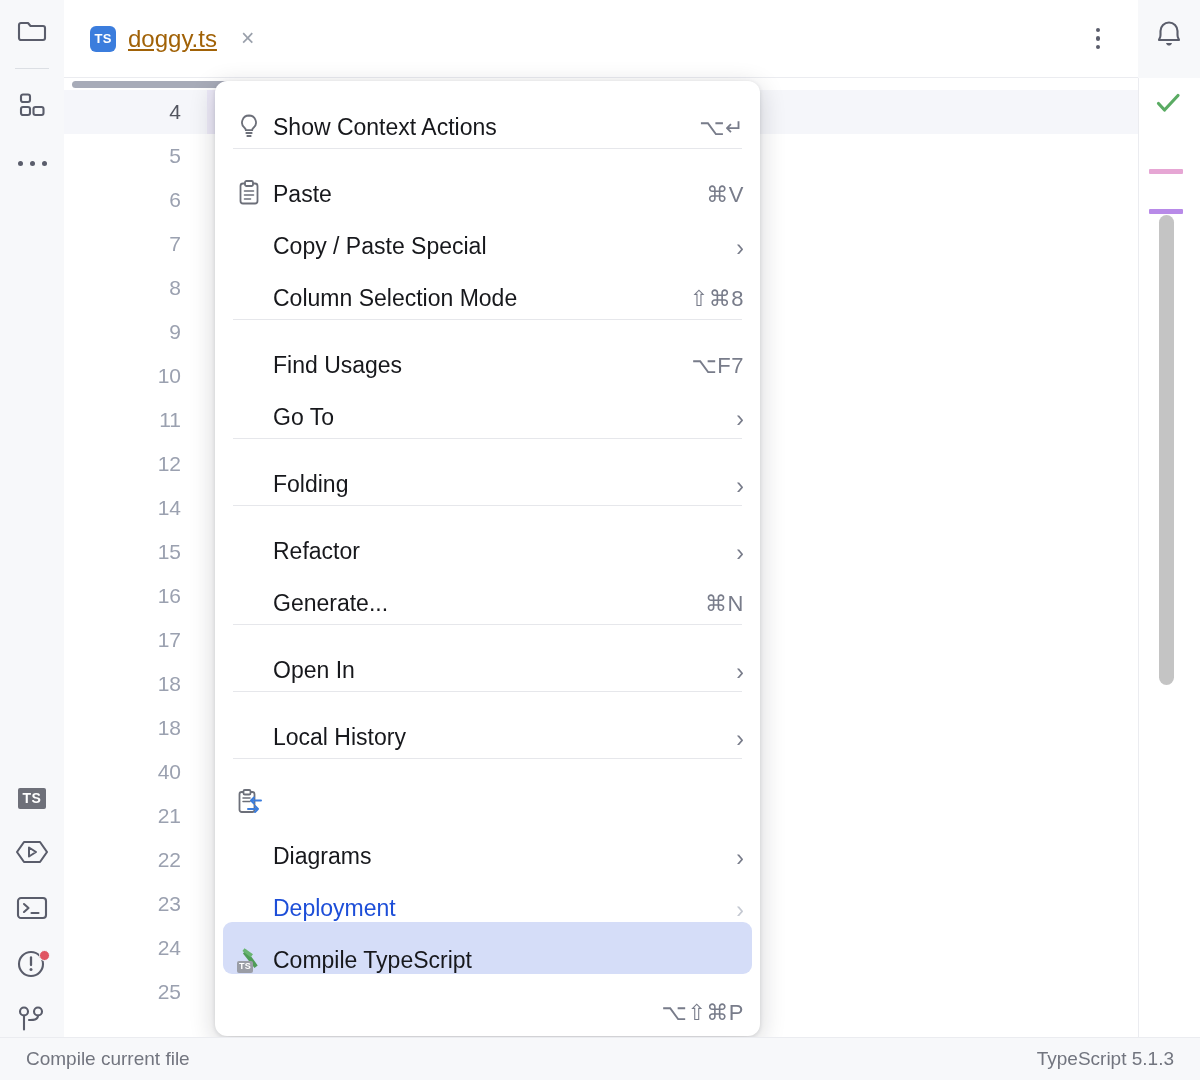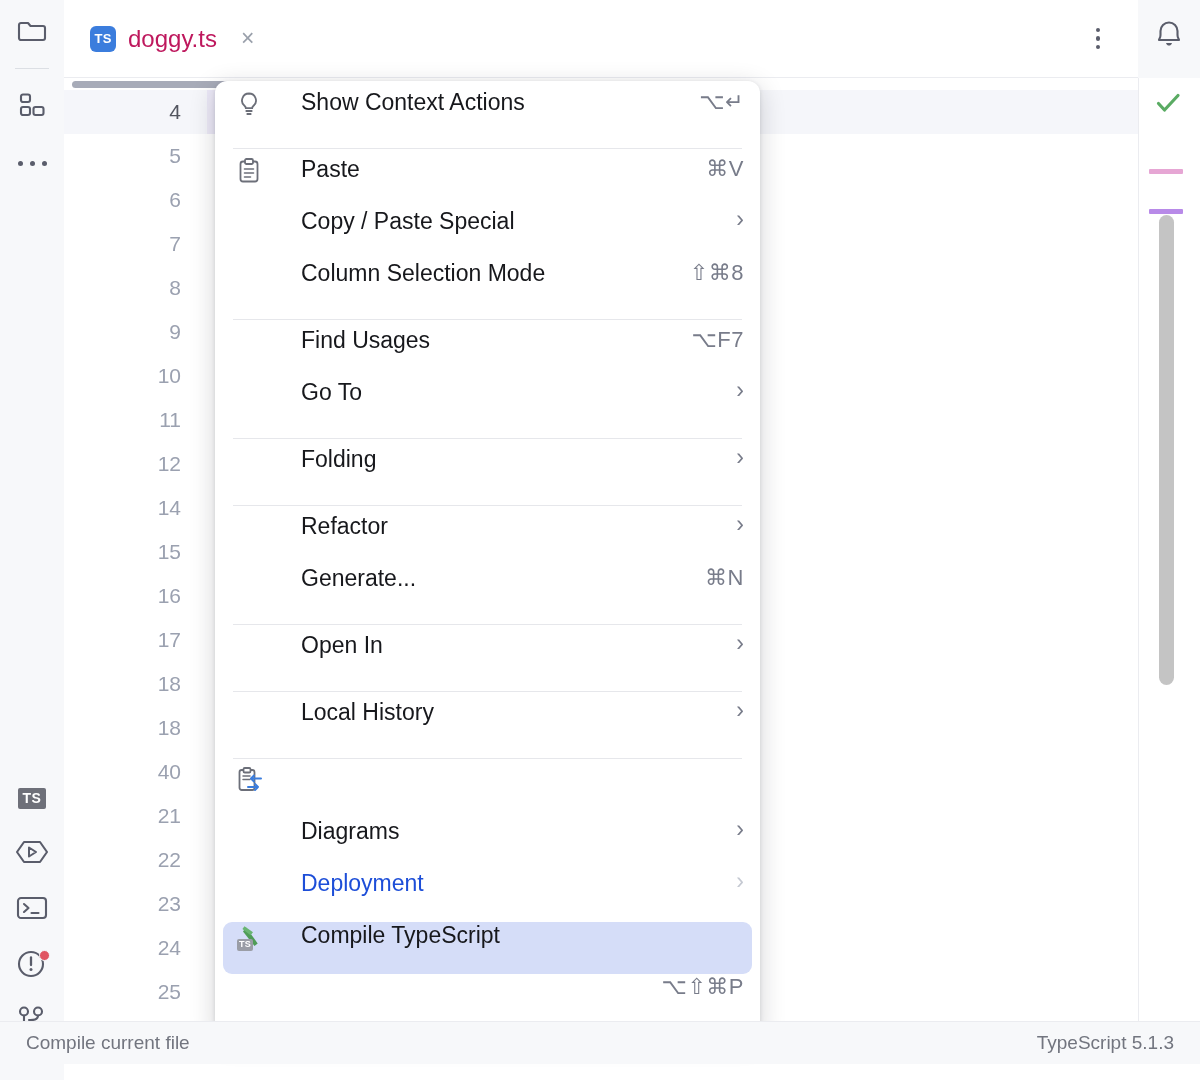--- a/index.html
+++ b/index.html
@@ -66,21 +66,21 @@
   .tab {
     display: flex; align-items: center; gap: 12px;
     height: 78px; padding: 0 16px 0 26px;
   }
   .tab-ts-icon {
     width: 26px; height: 26px; border-radius: 6px;
     background: #3b7ddd; color: #fff;
     display: flex; align-items: center; justify-content: center;
     font-size: 13px; font-weight: bold; letter-spacing: 0.3px;
   }
-  .tab-label { font-size: 24px; color: #be185d; }
+  .tab-label { font-size: 24px; color: #a16207; text-decoration: underline; }
   .tab-close {
     margin-left: 12px; color: #9aa0ab; font-size: 23px; line-height: 1;
     font-family: "Liberation Sans", sans-serif;
   }
   .tabbar-right {
     margin-left: auto; display: flex; align-items: center; padding-right: 24px;
   }
   .kebab {
     display: flex; flex-direction: column; gap: 4px; align-items: center;
     padding: 10px 14px;
@@ -145,46 +145,45 @@
   .marker {
     position: absolute; left: 10px; width: 34px; height: 5px; border-radius: 1px;
   }
   .vscroll-thumb {
     position: absolute; left: 20px;
     width: 15px; border-radius: 8px; background: #c4c4c4;
   }
 
   
   .statusbar {
-    position: absolute; left: 0; bottom: 16px;
+    position: absolute; left: 0; bottom: 0;
     width: 1200px; height: 43px;
     background: #f7f8fa;
     border-top: 1px solid #ebecf0;
     display: flex; align-items: center;
     padding: 0 26px;
   }
   .status-left { font-size: 19px; color: #72757f; }
   .status-right { margin-left: auto; font-size: 19px; color: #72757f; }
 
   
   .ctx-menu {
     position: absolute; left: 215px; top: 81px;
     width: 545px;
     background: #ffffff;
     border-radius: 12px;
     box-shadow: 0 6px 26px rgba(20,22,30,0.19), 0 1px 4px rgba(20,22,30,0.12);
     padding: 8px 0 10px 0;
     overflow: hidden;
   }
   .ctx-item {
-    display: flex; align-items: flex-start;
+    display: flex; align-items: flex-end;
     height: 52px;
     padding: 0 16px 0 22px;
     position: relative;
-    gap: 28px;
   }
   .ctx-item.selected { background: #d5ddf8; border-radius: 9px; margin: 0 8px; padding-left: 14px; }
   .ctx-icon {
     width: 36px; min-width: 36px; height: 30px;
     display: flex; align-items: center; justify-content: flex-start;
   }
   .ctx-label {
     font-size: 23px; color: #17181c; white-space: nowrap;
   }
   .ctx-item.disabled .ctx-label { color: #1d4ed8; }

